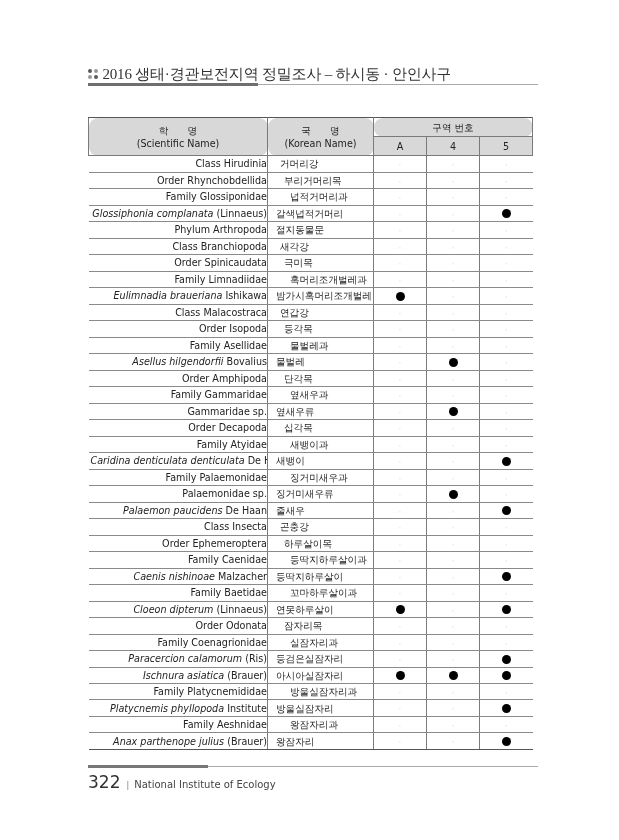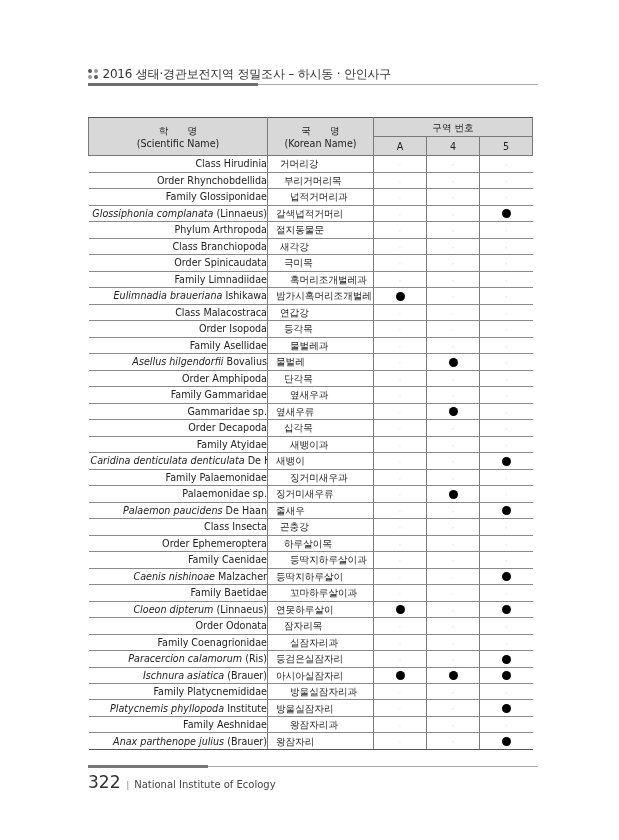--- a/index.html
+++ b/index.html
@@ -3,28 +3,28 @@
 <meta charset="utf-8">
 <style>
   html, body { margin:0; padding:0; background:#ffffff; }
   body { width:619px; height:840px; position:relative; overflow:hidden;
          font-family:"DejaVu Sans", "Liberation Sans", sans-serif; color:#222; }
   .header { position:absolute; left:88px; top:66px; height:16px; display:flex; align-items:center; }
   .dots { display:grid; grid-template-columns:4px 4px; grid-gap:1.5px; margin-right:5px; }
   .dots span { width:4px; height:4px; border-radius:50%; display:block; }
   .dots .d1 { background:#5a5a5a; } .dots .d2 { background:#9a9a9a; }
   .dots .d3 { background:#9a9a9a; } .dots .d4 { background:#5a5a5a; }
-  .header-title { font-size:12px; color:#333; letter-spacing:-0.2px; white-space:nowrap; }
+  .header-title { font-size:15px; color:#333; letter-spacing:-0.2px; white-space:nowrap;font-family:Liberation Serif, serif; }
   .header-rule-thick { position:absolute; left:88px; top:83px; width:170px; height:3px; background:#6f6f6f; }
 
   table.species { position:absolute; left:88px; top:117px; border-collapse:collapse; width:444px;
                   font-size:9.6px; table-layout:fixed; }
   table.species th { background:#d8d8d8; font-weight:normal; color:#222; border:1px solid #7a7a7a;
                      padding:0; text-align:center; line-height:13px; }
-  table.species th.top { border-top:1.5px solid #555; }
+  table.species th.top { border-top:1.5px solid #555;border-radius:9px; }
   table.species td { border-bottom:1px solid #8a8a8a; padding:0; height:15.4px; line-height:15px;
                      white-space:nowrap; overflow:hidden; }
   table.species td.sci { border-right:1px solid #7a7a7a; padding-left:2px;text-align:right; }
   table.species td.kor { border-right:1px solid #7a7a7a; padding-left:8px; }
   table.species td.site { text-align:center; border-right:1px solid #7a7a7a; }
   table.species td.site.last { border-right:none; }
   table.species tr:last-child td { border-bottom:1.5px solid #555; }
   .lvl-class { padding-left:10px !important; }
   .lvl-order { padding-left:16px !important;margin-top:32px; }
   .lvl-family { padding-left:22px !important; }

